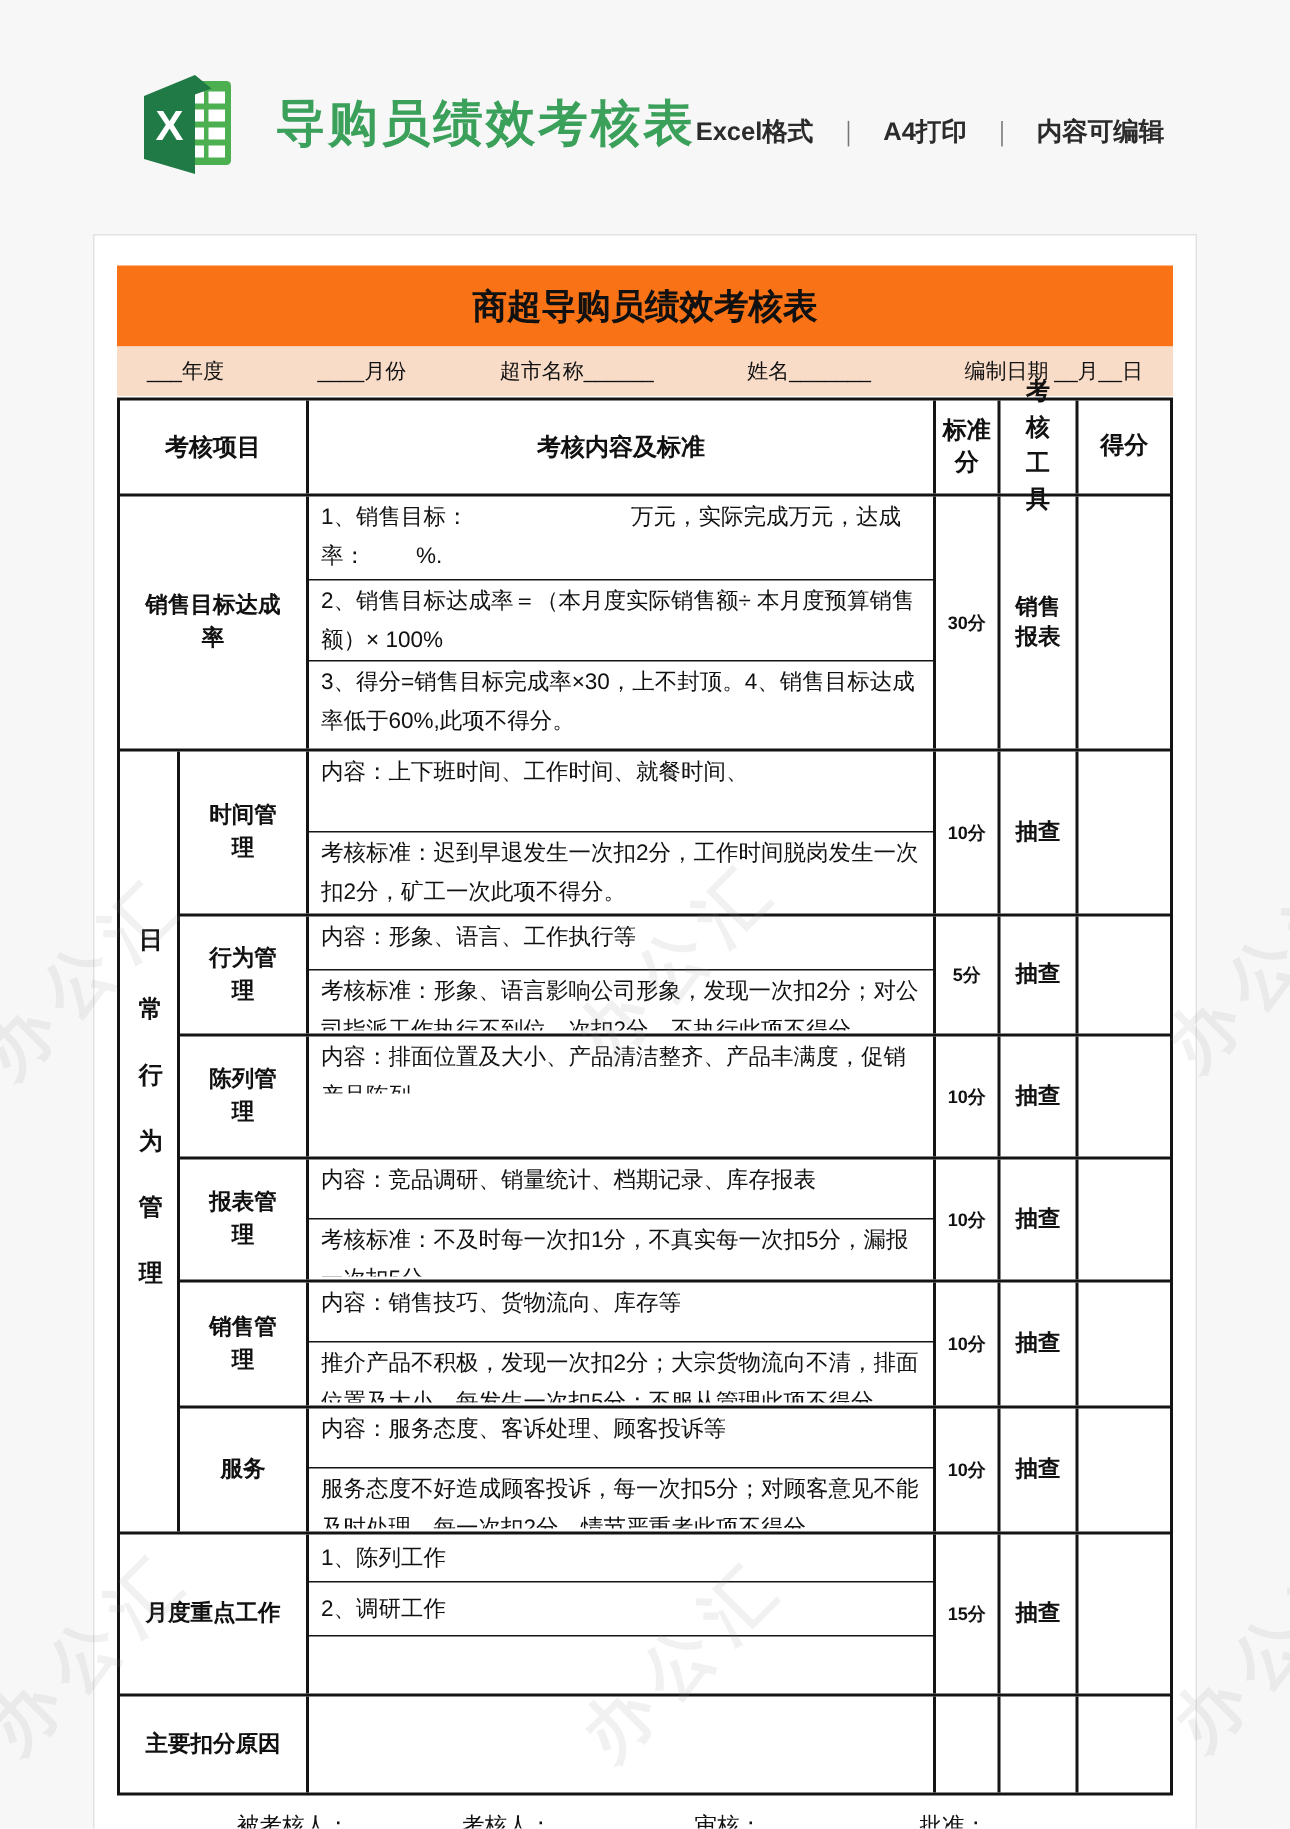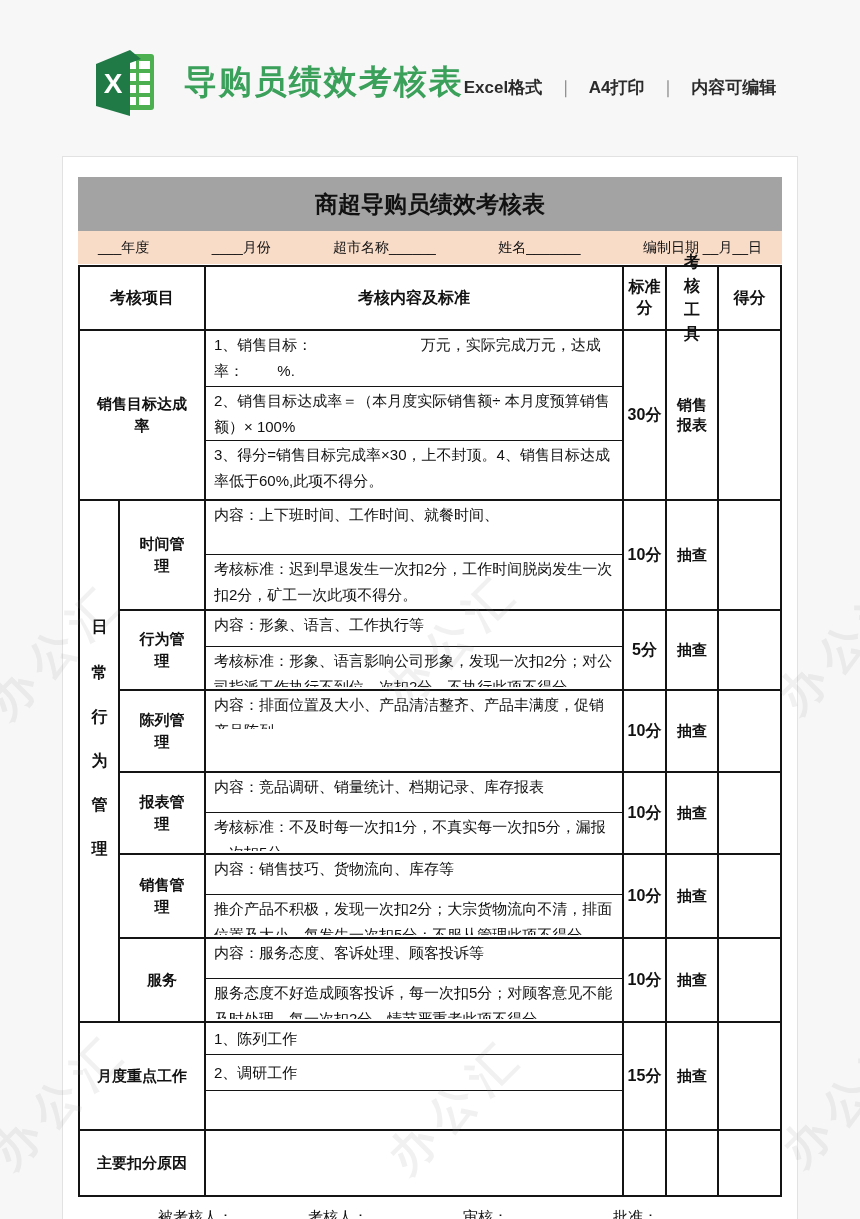--- a/index.html
+++ b/index.html
@@ -15,21 +15,21 @@
   .title-block{display:flex;flex-direction:row;}
   .page-title{font-size:33px;font-weight:bold;color:#3aa05a;letter-spacing:2px;line-height:1.15;}
   .subtitle{margin-top:10px;font-size:17px;font-weight:bold;color:#2b2b2b;display:flex;align-items:center;gap:15px;}
   .subtitle .div{color:#777;font-weight:normal;}
   
   .wm{position:absolute;z-index:6;font-size:46px;font-weight:bold;color:rgba(150,150,150,0.13);
       letter-spacing:10px;transform:rotate(-45deg);pointer-events:none;white-space:nowrap;}
   
   .card{width:736px;margin:34px auto 0;background:#fff;border:1px solid #e2e2e2;
         box-sizing:border-box;padding:20px 15px 30px;position:relative;min-height:1060px;}
-  .sheet-title{height:54px;background:#a3a3a3;display:flex;align-items:center;justify-content:center;
+  .sheet-title{height:54px;background:#f97316;display:flex;align-items:center;justify-content:center;
                font-size:23px;font-weight:bold;}
   .meta-bar{height:33px;background:#f8dcc8;display:flex;align-items:center;justify-content:space-between;
             font-size:14px;padding:0 20px;}
   
   .tbl{border:2px solid #141414;margin-top:1px;}
   .tr{display:flex;border-bottom:2px solid #141414;}
   .tr:last-child{border-bottom:none;}
   .td{border-right:2px solid #141414;box-sizing:border-box;}
   .row-last-td{border-right:none;}
   .cc{display:flex;align-items:center;justify-content:center;text-align:center;font-weight:bold;}
@@ -38,21 +38,21 @@
   .w-score{width:43px;}
   .w-tool{width:52px;}
   .w-grade{flex:1;}
   .head-row{height:62px;font-size:16px;}
   .head-pad{padding:0 10px;line-height:1.5;}
   .cat{font-size:15px;padding:0 13px;line-height:1.5;}
   .stack{display:flex;flex-direction:column;}
   .sub{border-bottom:1px solid #141414;box-sizing:border-box;overflow:hidden;
        font-size:15px;line-height:26px;padding:1px 6px 0 8px;white-space:pre-wrap;}
   .sub:last-child{border-bottom:none;}
-  .score{font-size:16px;}
+  .score{font-size:12px;}
   .tool{font-size:15px;line-height:1.35;padding:0 4px;}
   
   .group{display:flex;}
   .vert{width:40px;border-right:2px solid #141414;box-sizing:border-box;
         display:flex;align-items:center;justify-content:center;
         writing-mode:vertical-lr;text-orientation:upright;
         font-size:16px;font-weight:bold;letter-spacing:44px;padding-bottom:44px;}
   .items{flex:1;display:flex;flex-direction:column;}
   .item-row{display:flex;border-bottom:2px solid #141414;}
   .item-row:last-child{border-bottom:none;}

